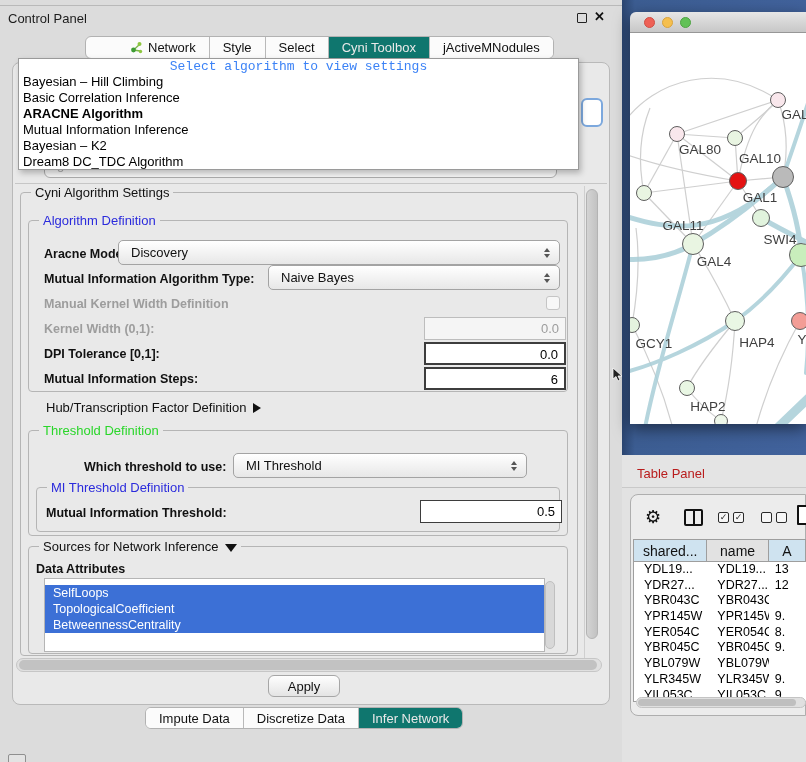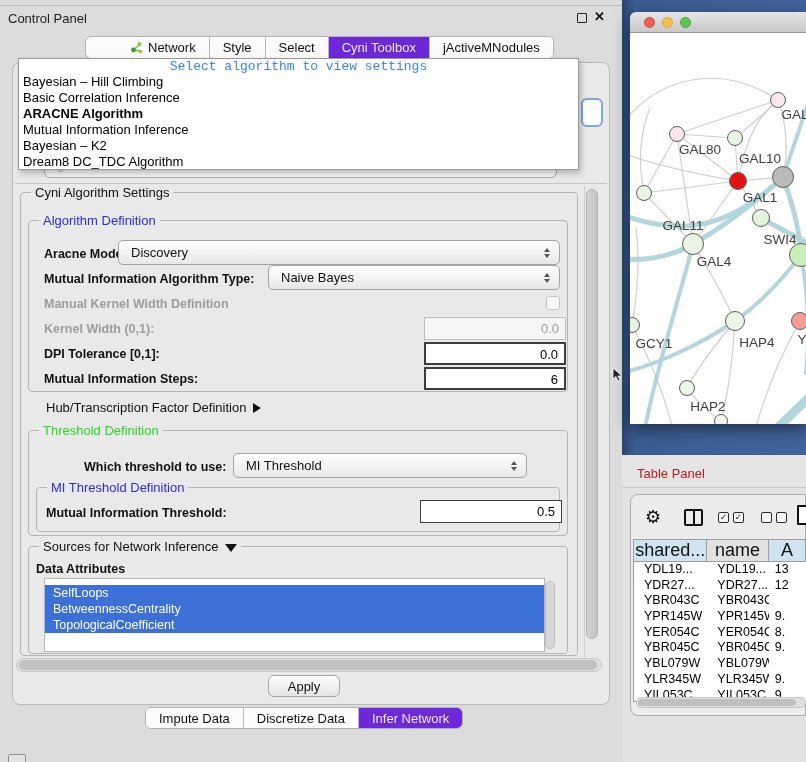--- a/index.html
+++ b/index.html
@@ -10,21 +10,21 @@
   
   .cp-bg { left:0; top:0; width:622px; height:762px; background:#dcdcdc; }
   .cp-topline { left:0; top:5px; width:622px; height:1px; background:#b9b9b9; }
   .cp-title { left:8px; top:11px; font-size:13px; color:#1c1c1c; }
   .float-btn { left:577px; top:13px; width:10px; height:10px; border:1.5px solid #222; border-radius:1px; }
   .close-btn { left:594px; top:9px; font-size:13px; font-weight:bold; color:#111; }
 
   .tabbar { left:85px; top:36px; height:23px; display:flex; border:1px solid #b2b2b2; border-radius:6px; overflow:hidden; background:#fbfbfb;padding-left:31px; }
   .tab { display:flex; align-items:center; justify-content:center; padding:0 13px; font-size:13px; color:#111; border-right:1px solid #b9b9b9; background:#fbfbfb; white-space:nowrap; }
   .tab:last-child { border-right:none; }
-  .tab.selected { background:#6d28d9; color:#e9e9e9;text-align:right; }
+  .tab.selected { background:#0f766e; color:#e9e9e9;text-align:right; }
   .tab .net-ico { margin-right:5px; }
 
   .content-panel { left:12px; top:62px; width:598px; height:643px; background:#e9e9e9; border:1px solid #b9b9b9; border-radius:8px; }
   .divider { left:15px; top:183px; width:592px; height:1px; background:#c6c6c6; }
 
   
   .dd-popup { left:18px; top:58px; width:561px; height:112px; background:#fff; border:1px solid #9a9a9a; box-shadow:2px 3px 6px rgba(0,0,0,.25); z-index:50; }
   .dd-head { height:15px; text-align:center; color:#3b82f6; font-size:13px; line-height:15px;font-family:Liberation Mono, monospace; }
   .dd-item { height:16px; line-height:16px; font-size:13px; color:#000; padding-left:4px; white-space:nowrap; }
   .dd-item.selected { font-weight:bold; }
@@ -86,21 +86,21 @@
   .tp-titlebar { left:622px; top:455px; width:184px; height:33px; background:#e4e4e4; border-bottom:1px solid #c9c9c9; }
   .tp-title { left:637px; top:466px; font-size:13px; color:#b91c1c; }
   .tp-panel { left:630px; top:494px; width:176px; height:222px; background:#ececec; border:1px solid #aeaeae; border-radius:8px 0 0 8px; }
   .gear { left:645px; top:506px; font-size:18px; color:#111; }
   .split-icon { left:684px; top:509px; width:19px; height:17px; border:2px solid #111; border-radius:2px; }
   .split-icon::after { content:""; position:absolute; left:6.5px; top:0; width:2px; height:13px; background:#111; }
   .cb { position:absolute; width:11px; height:11px; border:1.5px solid #2a2a2a; border-radius:2px; font-size:9px; line-height:9px; text-align:center; color:#2a2a2a; background:#f6f6f6; }
   .doc-icon { left:797px; top:505px; width:15px; height:20px; border:2px solid #111; border-radius:1px; background:#fff; }
   .tbl { left:633px; top:539px; width:173px; height:163px; overflow:hidden; border:1px solid #9e9e9e; border-right:none; }
   .tbl-header { display:flex; height:22px; }
-  .th { border-right:1px solid #9e9e9e; border-bottom:1px solid #9e9e9e; font-size:18px; color:#111; display:flex; align-items:center; justify-content:center; overflow:hidden; white-space:nowrap; }
+  .th { border-right:1px solid #9e9e9e; border-bottom:1px solid #9e9e9e; font-size:14px; color:#111; display:flex; align-items:center; justify-content:center; overflow:hidden; white-space:nowrap; }
   .th.blue { background:#cfe3f0; }
   .th.gray { background:#e2e2e2; }
   .tbl-body { background:#fff; height:141px; overflow:hidden; }
   .trow { display:flex; height:15.7px; font-size:12.5px; color:#000; background:#fff; }
   .td { overflow:hidden; white-space:nowrap; }
   .tp-hscroll { left:636px; top:697px; width:170px; height:11px; background:#e0e0e0; border:1px solid #c4c4c4; border-radius:6px; }
   .tp-hthumb { left:638px; top:699px; width:158px; height:7px; background:#bfbfbf; border-radius:4px; }
 </style>
 </head>
 <body>
@@ -221,22 +221,22 @@
   <div class="tfield" style="left:420px; top:500px; width:142px; height:23px; border-width:1.5px;padding-left:36px;">0.5</div>
 
   <div class="abs group" style="left:28px; top:546px; width:540px; height:108px;">
     <span class="group-label lbl-black">
       <span>Sources for Network Inference</span><span class="tri-down"></span>
     </span>
   </div>
   <span class="fldlabel" style="left:36px; top:562px;">Data Attributes</span>
   <div class="abs attr-list">
       <div class="attr-item">SelfLoops</div>
+      <div class="attr-item">TopologicalCoefficient</div>
       <div class="attr-item">BetweennessCentrality</div>
-      <div class="attr-item">TopologicalCoefficient</div>
     </div>
   <div class="abs attr-scroll"></div>
 
   <div class="abs vscroll-track"></div>
   <div class="abs vscroll-thumb"></div>
   <div class="abs hscroll-track"></div>
   <div class="abs hscroll-thumb"></div>
 
   <div class="abs apply-btn">Apply</div>
 

